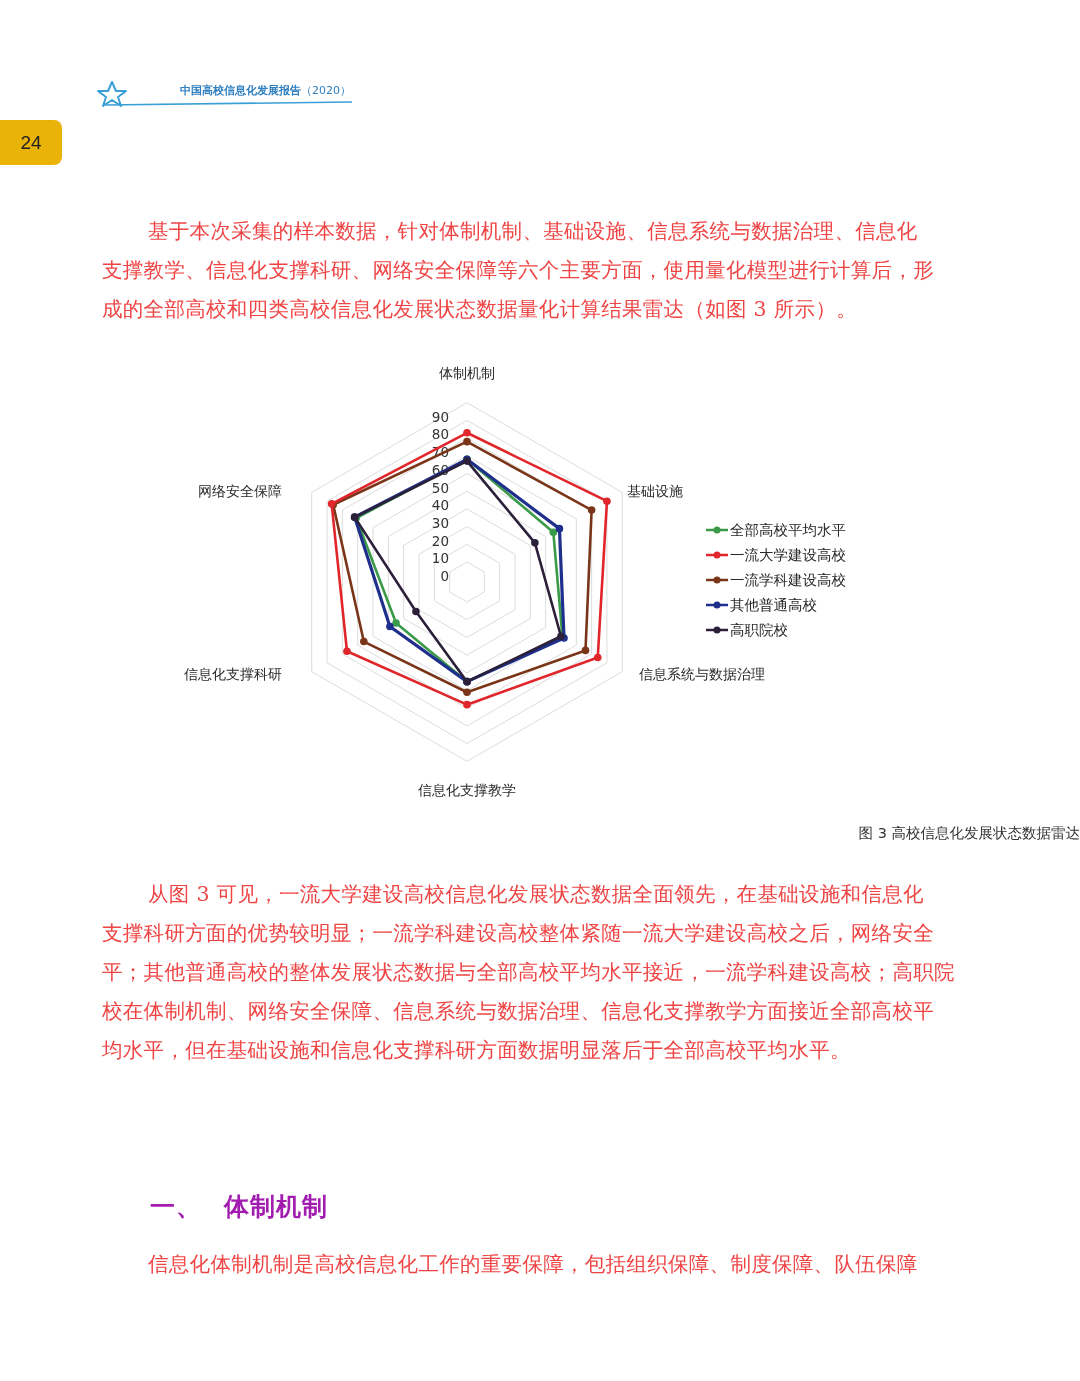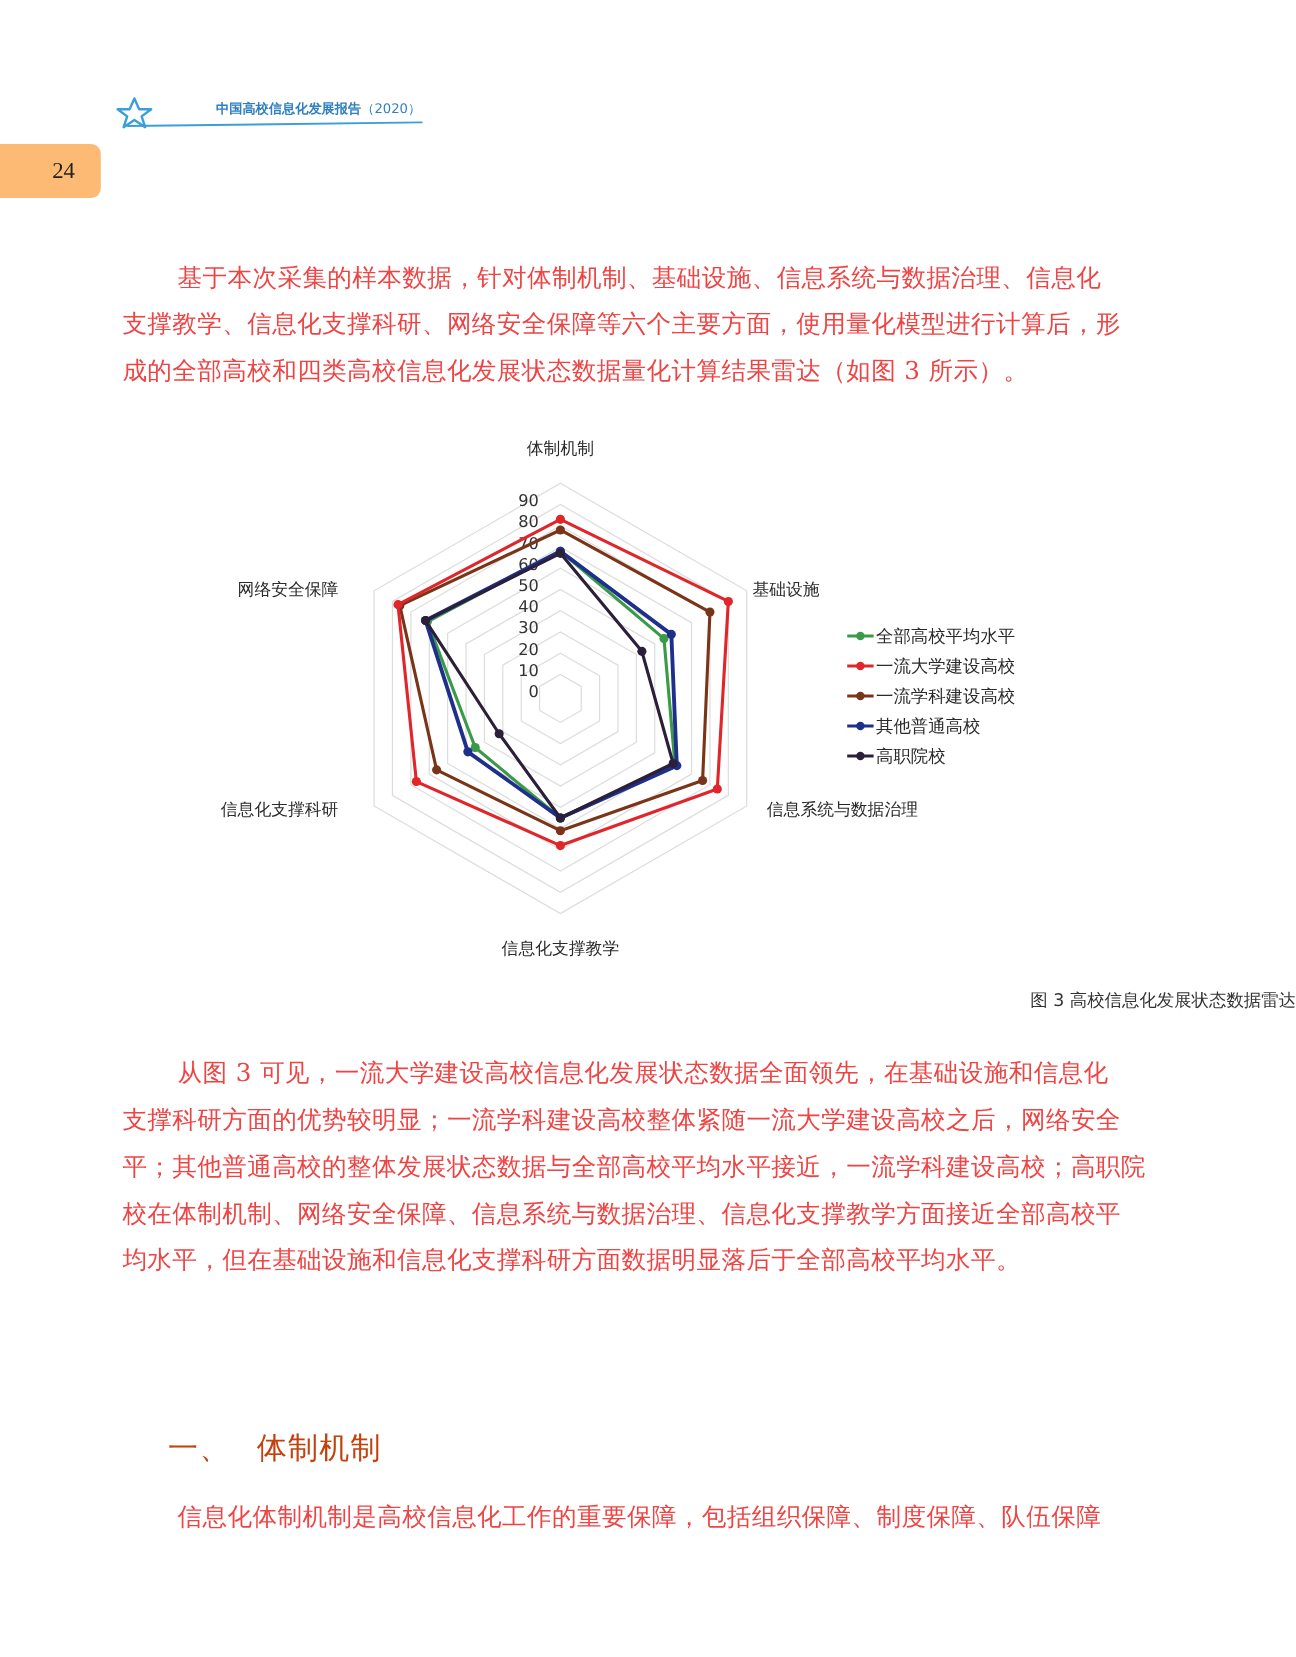--- a/index.html
+++ b/index.html
@@ -13,44 +13,44 @@
   }
   .header .star { position: absolute; left: 0; top: 0; }
   .header .title {
     position: absolute; left: 84px; top: 5px;
     font-family: "DejaVu Sans", "Liberation Sans", sans-serif;
     font-size: 11px; color: #2f7fc1; font-weight: bold; white-space: nowrap;
   }
   .header .title .year { font-weight: normal; }
   .page-tab {
     position: absolute; left: 0; top: 120px; width: 62px; height: 45px;
-    background: #fdba74; border-radius: 0 8px 8px 0;
+    background: #eab308; border-radius: 0 8px 8px 0;
     display: flex; align-items: center; justify-content: center;
-    font-family: Liberation Serif, serif; font-size: 19px; color: #222; padding-left: 22px;
+    font-family: Liberation Sans, sans-serif; font-size: 19px; color: #222;
   }
   .para {
     position: absolute; left: 102px; width: 852px;
     font-size: 20.5px; line-height: 39px; letter-spacing: 0.3px;
     text-align: justify; color: #ef4444;
   }
   .para .line { display: block; white-space: nowrap; }
   .para .indent { padding-left: 46px; }
   .chart {
     position: absolute; left: 150px; top: 355px; width: 760px; height: 460px;
   }
   .chart svg text { font-family: "DejaVu Sans", "Liberation Sans", sans-serif; }
   .caption {
     position: absolute; left: 0; width: 1080px; top: 824px; text-align: right;
     font-family: "DejaVu Sans", "Liberation Sans", sans-serif;
     font-size: 14.5px; color: #333;
   }
   .section-heading {
-    position: absolute; left: 140px; top: 1190px;
+    position: absolute; left: 150px; top: 1190px;
     font-family: "DejaVu Sans", "Liberation Sans", sans-serif;
-    font-size: 25px; font-weight: normal; color: #c2410c; letter-spacing: 1px;
+    font-size: 25px; font-weight: bold; color: #a21caf; letter-spacing: 1px;
   }
   .section-heading .num { margin-right: 22px; }
 </style>
 </head>
 <body>
 
 <div class="header">
   <svg class="star" width="360" height="34" viewBox="0 0 360 34">
     <polygon points="16,4 20,13 30,13 22,19 25,28 16,22 7,28 10,19 2,13 12,13" fill="none" stroke="#3a9fd8" stroke-width="2" stroke-linejoin="round"></polygon>
     <line x1="10" y1="27" x2="256" y2="24" stroke="#3a9fd8" stroke-width="1.6"></line>

